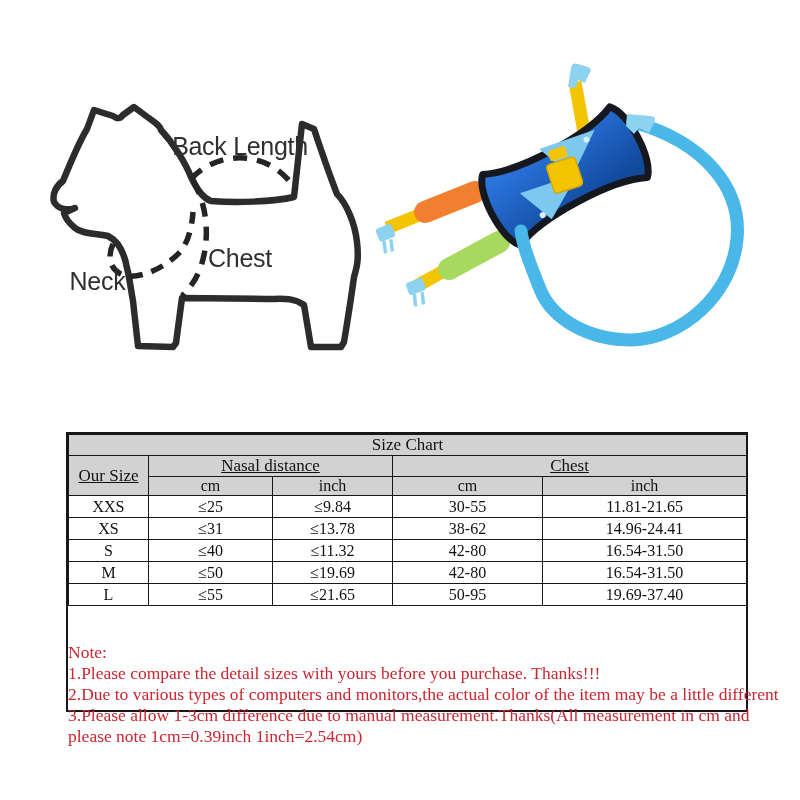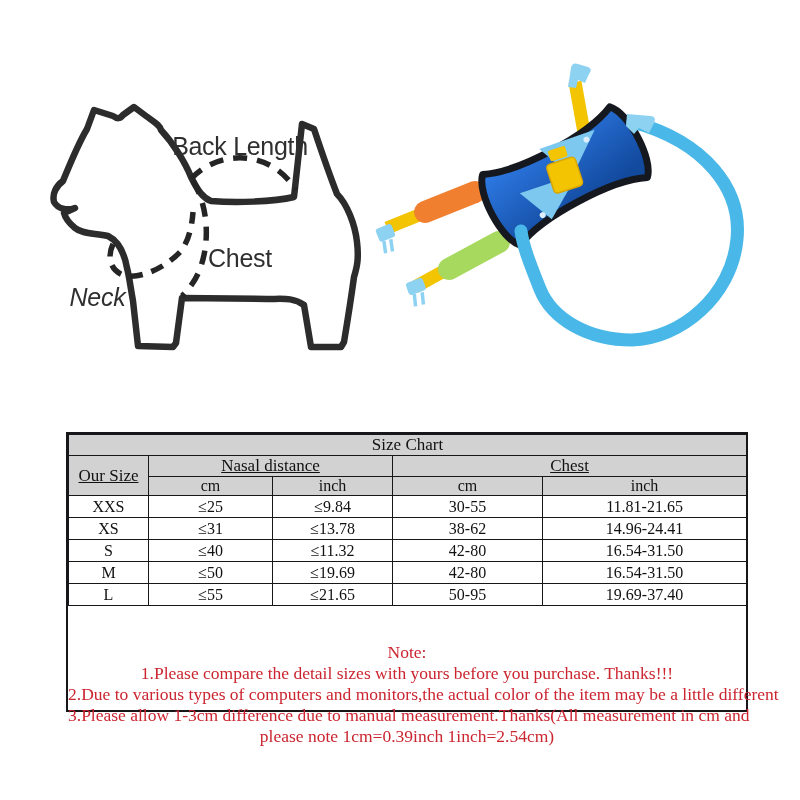--- a/index.html
+++ b/index.html
@@ -4,36 +4,36 @@
 <style>
   html,body{margin:0;padding:0;background:#ffffff;}
   .page{position:relative;width:800px;height:800px;background:#ffffff;overflow:hidden;
         font-family:"Liberation Serif",serif;margin-top:24px;}
   
   .dog-svg{position:absolute;left:30px;top:60px;width:360px;height:290px;}
   .diagram-label{position:absolute;color:#2f2f2f;font-family:"Liberation Sans",sans-serif;
                  font-size:25px;letter-spacing:-0.3px;text-align:center;white-space:nowrap;}
   .lbl-back{left:160px;top:108px;width:160px;}
   .lbl-chest{left:175px;top:220px;width:130px;}
-  .lbl-neck{left:35px;top:259px;width:125px;font-style:italic;}
+  .lbl-neck{left:35px;top:243px;width:125px;}
   .harness-svg{position:absolute;left:375px;top:18px;width:395px;height:320px;}
   
   .chart-box{position:absolute;left:66px;top:408px;width:682px;height:280px;
              border:2px solid #17171a;background:#fff;box-sizing:border-box;}
   table.size-table{border-collapse:collapse;width:100%;table-layout:fixed;color:#111;}
   .size-table td,.size-table th{border:1px solid #17171a;text-align:center;vertical-align:middle;
              padding:0;font-weight:normal;font-family:"Liberation Serif",serif;}
   .hdr{background:#d2d2d2;}
   .bold{font-weight:bold;}
   .r-title{height:19px;font-size:17px;}
   .r-h1{height:21px;font-size:17px;text-decoration:underline;}
   .r-h2{height:19px;font-size:16px;}
   .r-data{height:22px;font-size:16px;}
   
-  .note{margin-top:36px;text-align:center;color:#cb2530;font-size:17.5px;line-height:21px;}
+  .note{margin-top:36px;color:#cb2530;font-size:17.5px;line-height:21px;}
   .note div{white-space:nowrap;}
 </style>
 </head>
 <body>
 
 <div class="page">
 
   <svg class="dog-svg" viewBox="0 0 360 290">
     <path d="M 24 118
          C 22 110 26 102 33 97

